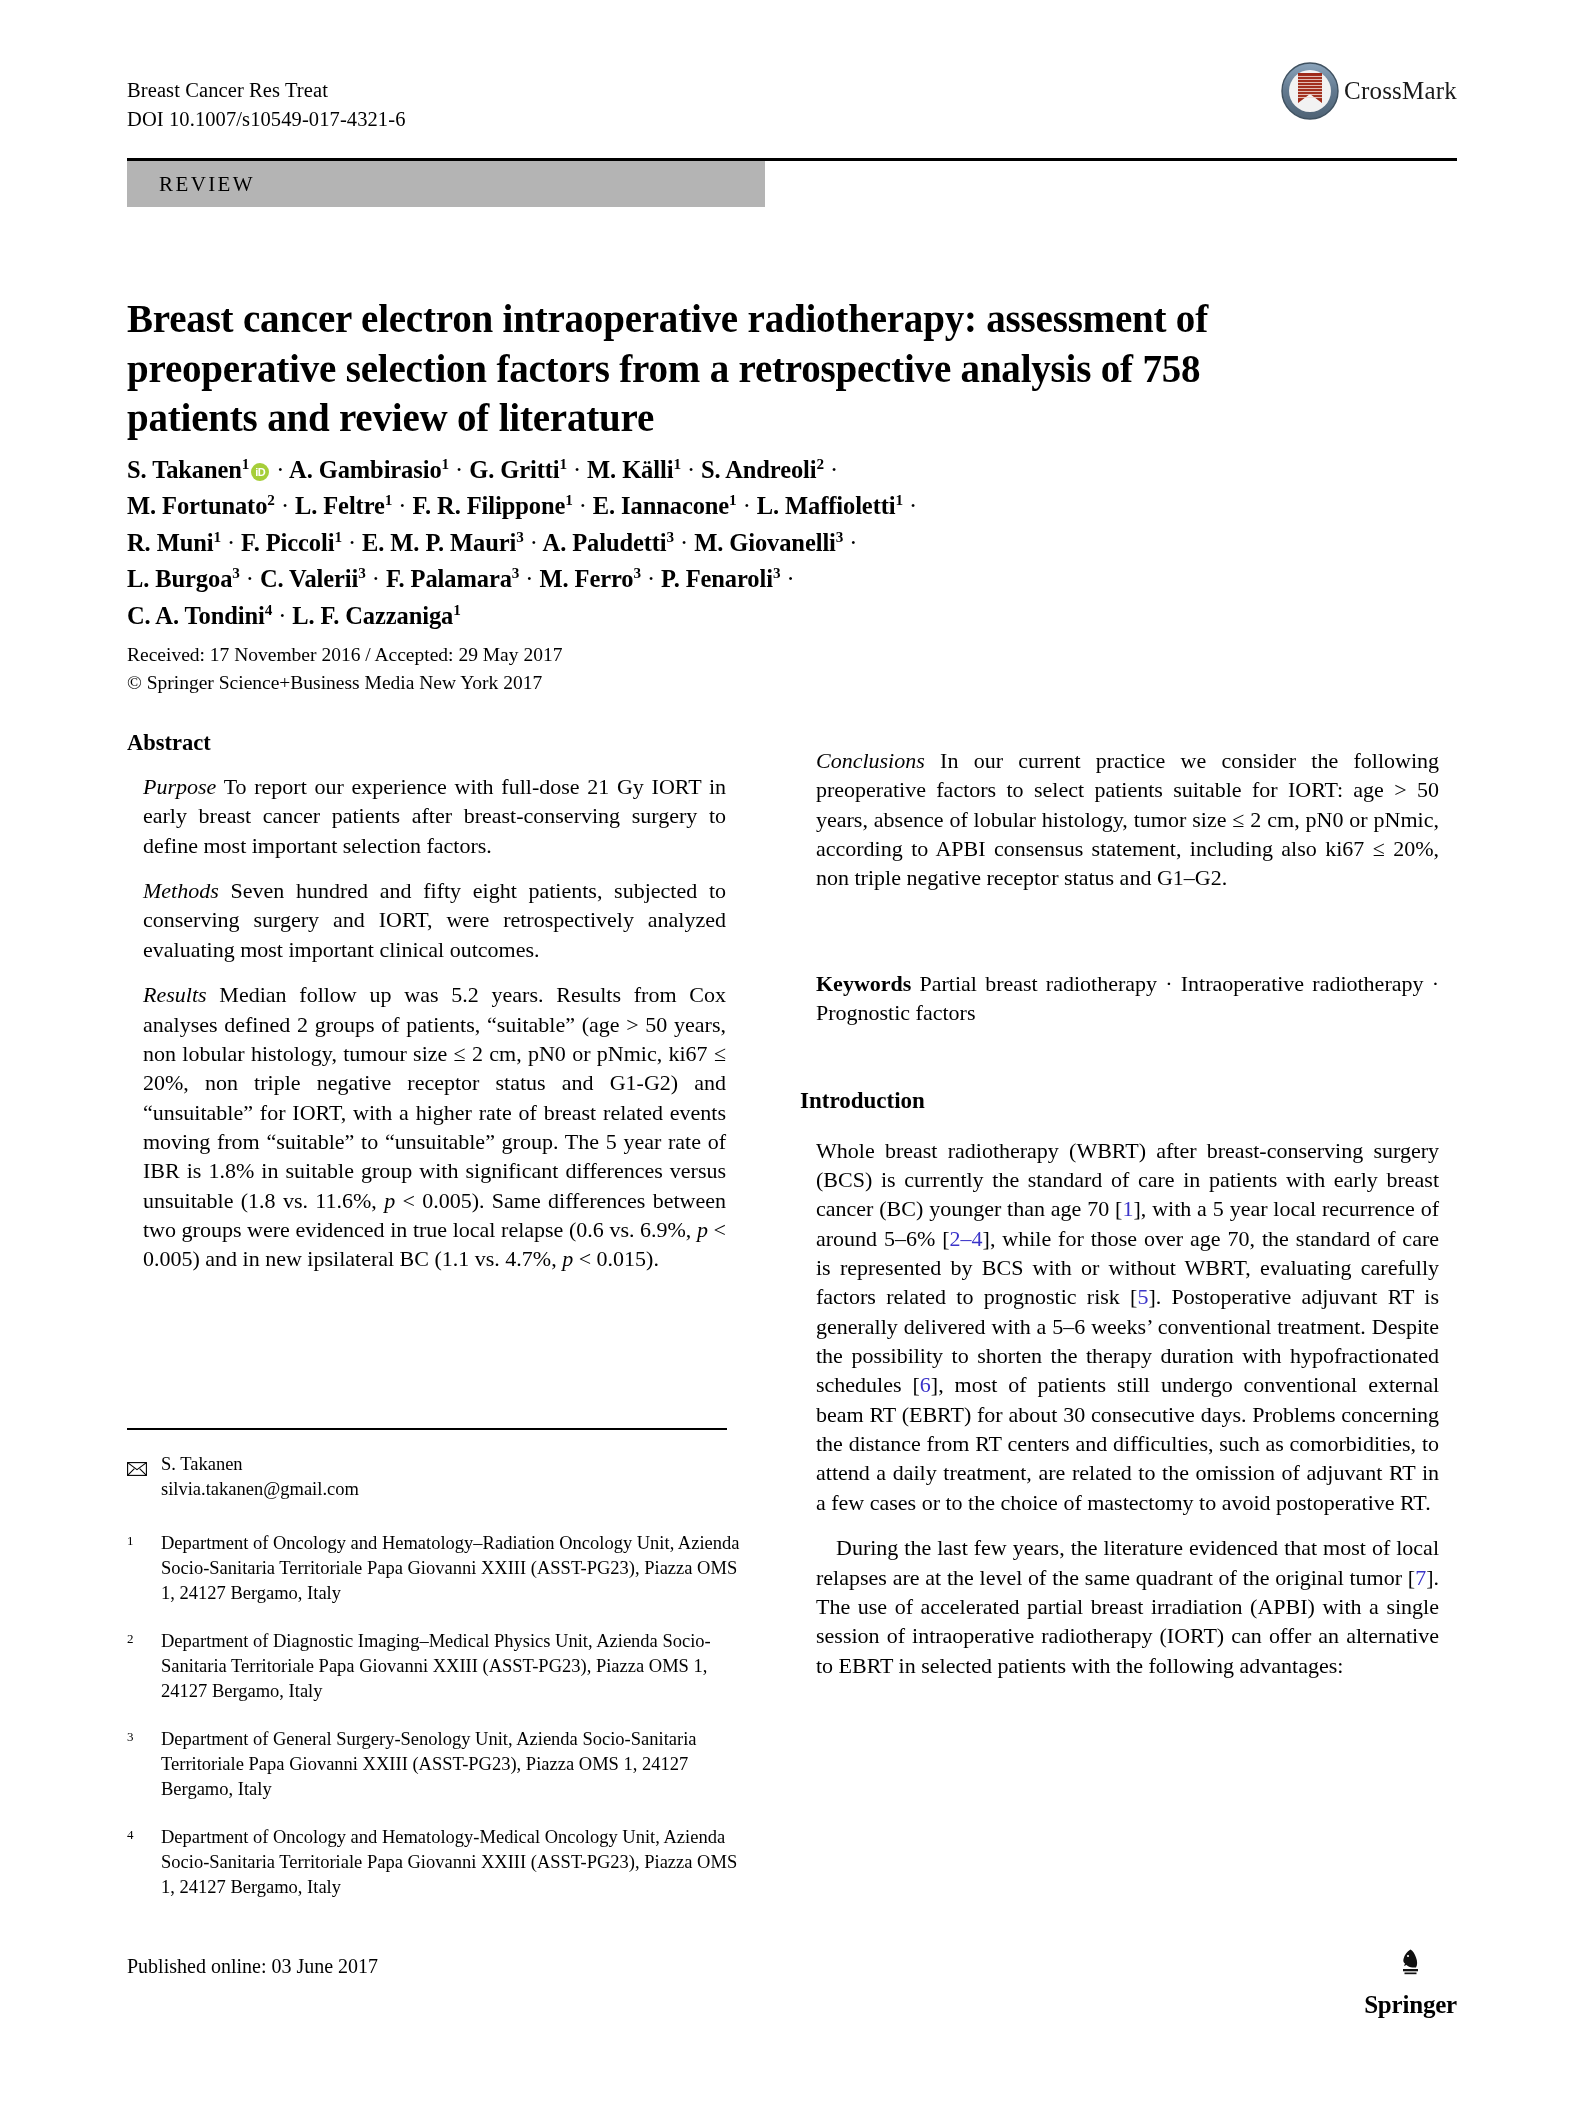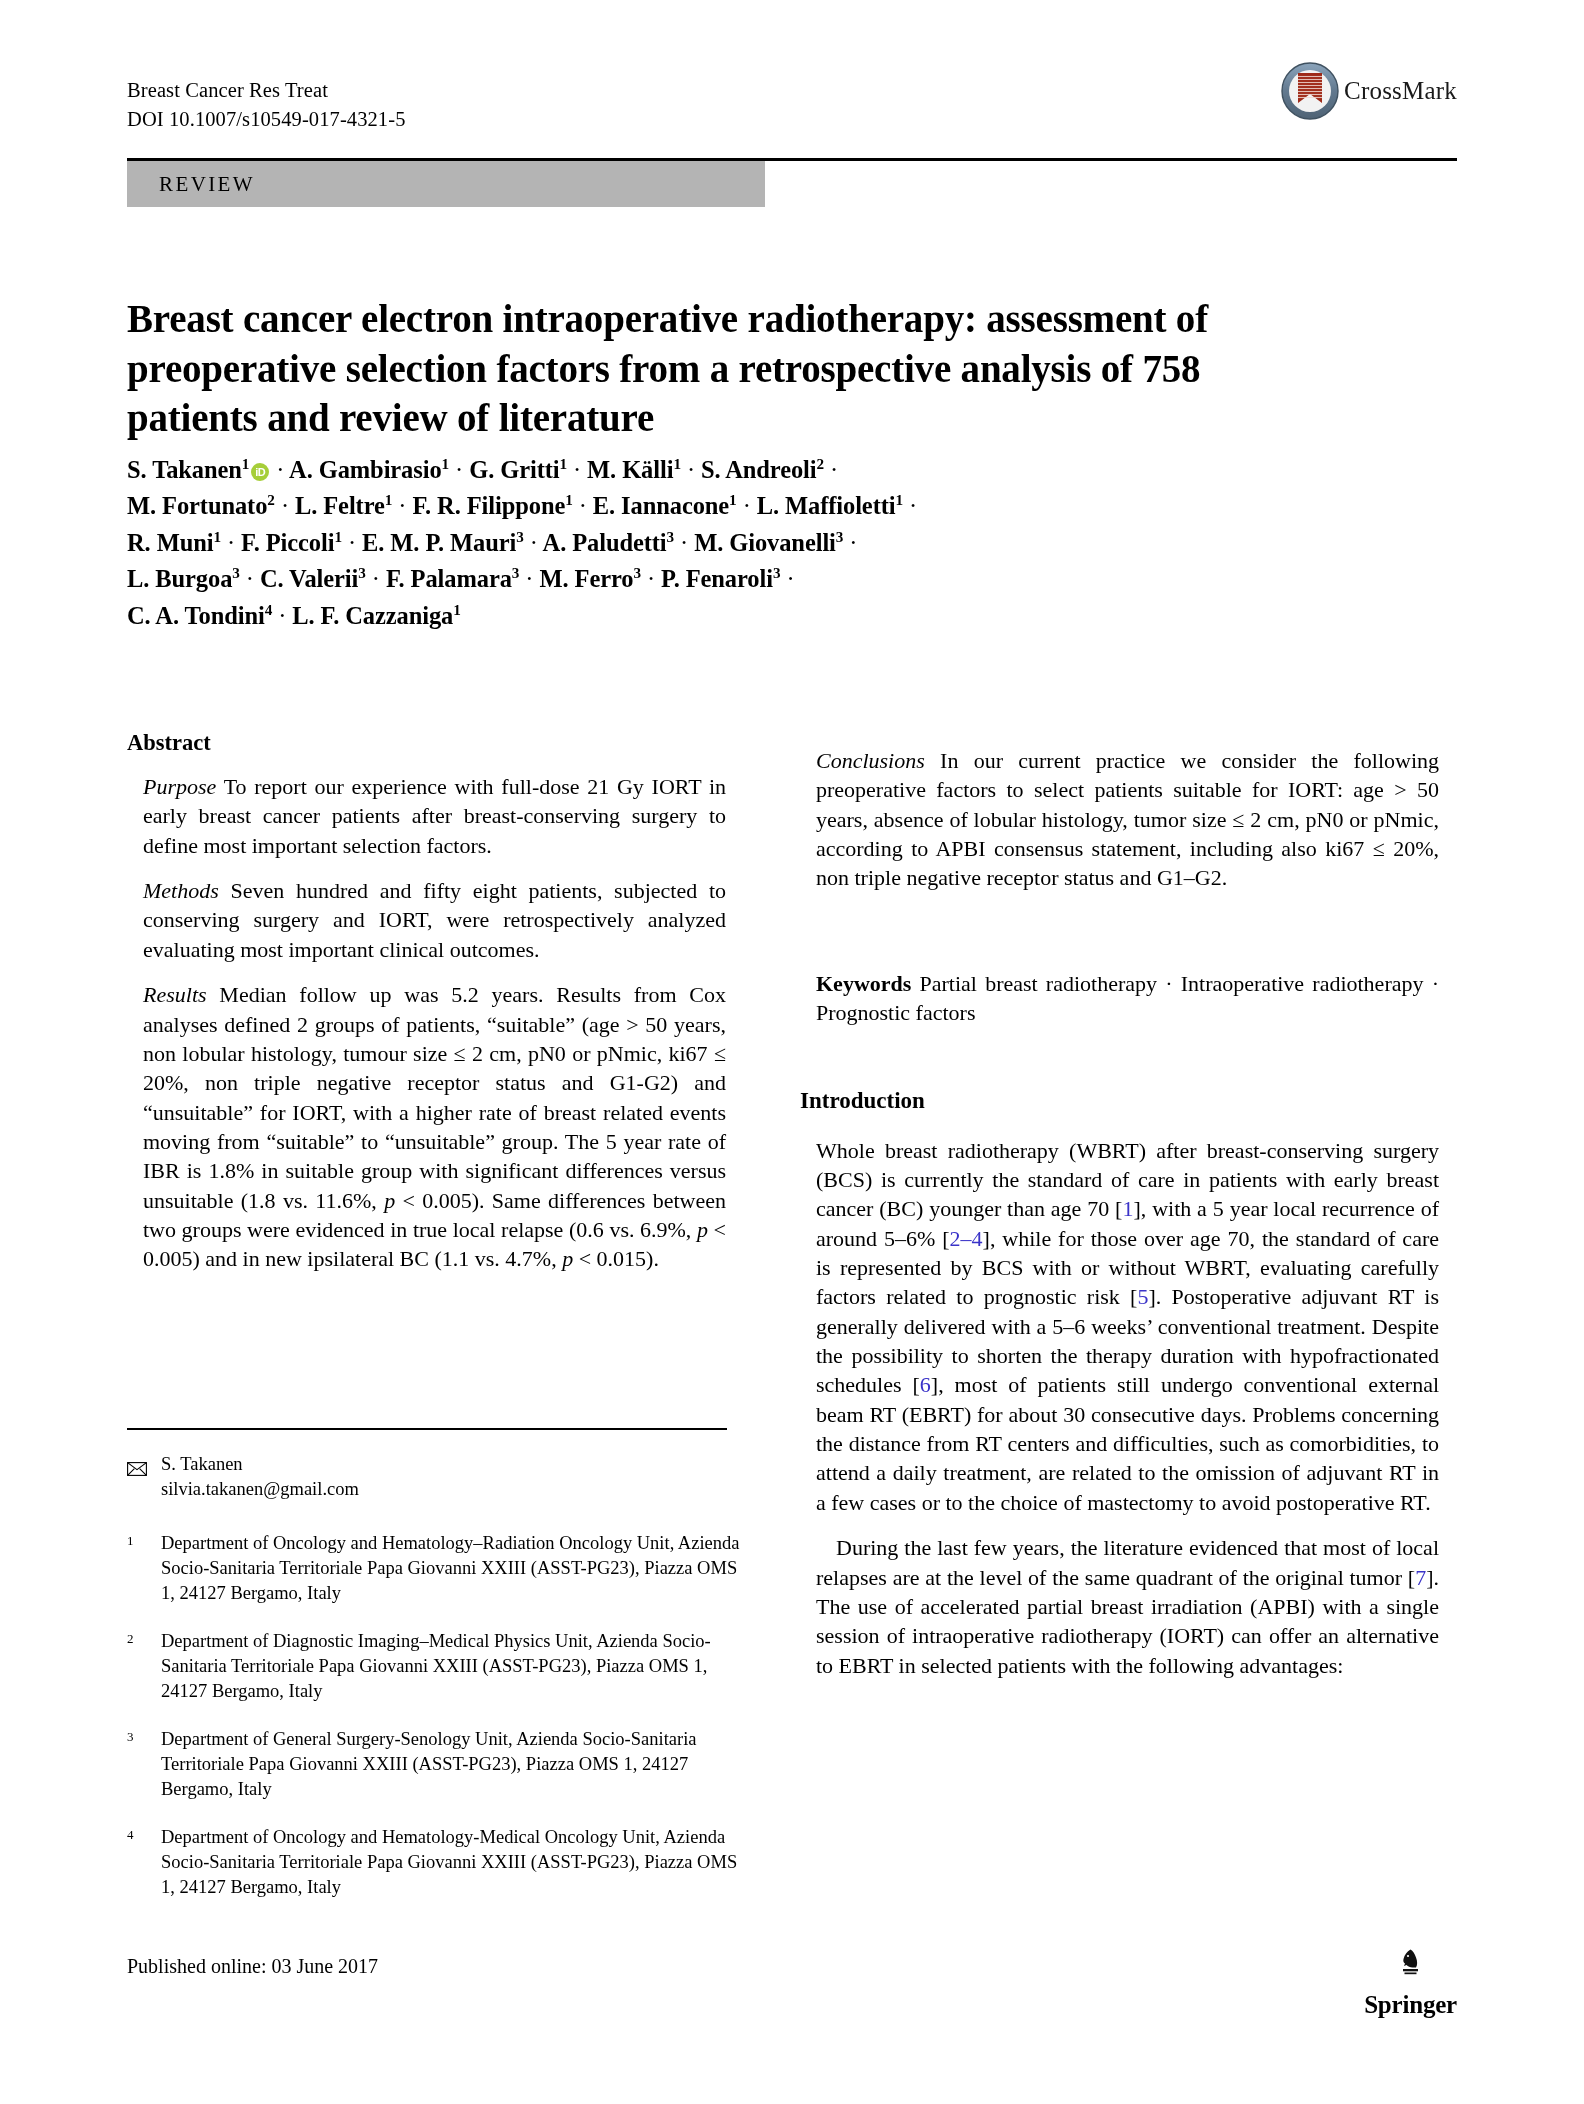--- a/index.html
+++ b/index.html
@@ -232,21 +232,21 @@
   }
 </style>
 </head>
 <body>
 
 <div class="page">
 
   <div class="hdr">
     <div class="hdr-journal">
       <div>Breast Cancer Res Treat</div>
-      <div>DOI 10.1007/s10549-017-4321-5</div>
+      <div>DOI 10.1007/s10549-017-4321-6</div>
     </div>
 
     <div class="crossmark">
       <div class="crossmark-logo">
         <svg width="62" height="62" viewBox="0 0 62 62">
           <defs>
             <linearGradient id="ringg" x1="0" y1="0" x2="0" y2="1">
               <stop offset="0%" stop-color="#8ba4bb"></stop>
               <stop offset="50%" stop-color="#62798f"></stop>
               <stop offset="100%" stop-color="#4f6375"></stop>
@@ -274,20 +274,24 @@
 
   <div class="rule-top"></div>
   <div class="review-banner">
     <span>REVIEW</span>
   </div>
 
   <h1 class="title">Breast cancer electron intraoperative radiotherapy: assessment of preoperative selection factors from a retrospective analysis of 758 patients and review of literature</h1>
 
   <div class="authors">S. Takanen<sup>1</sup><span class="orcid">iD</span> <span class="dot">·</span> A. Gambirasio<sup>1</sup> <span class="dot">·</span> G. Gritti<sup>1</sup> <span class="dot">·</span> M. Källi<sup>1</sup> <span class="dot">·</span> S. Andreoli<sup>2</sup> <span class="dot">·</span><br>M. Fortunato<sup>2</sup> <span class="dot">·</span> L. Feltre<sup>1</sup> <span class="dot">·</span> F. R. Filippone<sup>1</sup> <span class="dot">·</span> E. Iannacone<sup>1</sup> <span class="dot">·</span> L. Maffioletti<sup>1</sup> <span class="dot">·</span><br>R. Muni<sup>1</sup> <span class="dot">·</span> F. Piccoli<sup>1</sup> <span class="dot">·</span> E. M. P. Mauri<sup>3</sup> <span class="dot">·</span> A. Paludetti<sup>3</sup> <span class="dot">·</span> M. Giovanelli<sup>3</sup> <span class="dot">·</span><br>L. Burgoa<sup>3</sup> <span class="dot">·</span> C. Valerii<sup>3</sup> <span class="dot">·</span> F. Palamara<sup>3</sup> <span class="dot">·</span> M. Ferro<sup>3</sup> <span class="dot">·</span> P. Fenaroli<sup>3</sup> <span class="dot">·</span><br>C. A. Tondini<sup>4</sup> <span class="dot">·</span> L. F. Cazzaniga<sup>1</sup></div>
 
+  <div class="dates">
+    <div>Received: 17 November 2016 / Accepted: 29 May 2017</div>
+    <div>© Springer Science+Business Media New York 2017</div>
+  </div>
 
   <div class="col-left">
     <div class="sec-head">Abstract</div>
 
     <p class="body-p"><span class="lbl-i">Purpose</span><span> To report our experience with full-dose 21 Gy IORT in early breast cancer patients after breast-conserving surgery to define most important selection factors.</span></p>
 
     <p class="body-p"><span class="lbl-i">Methods</span><span>  Seven hundred and fifty eight patients, subjected to conserving surgery and IORT, were retrospectively analyzed evaluating most important clinical outcomes.</span></p>
 
     <p class="body-p"><span class="lbl-i">Results</span><span>  Median follow up was 5.2 years. Results from Cox analyses defined 2 groups of patients, “suitable” (age &gt; 50 years, non lobular histology, tumour size ≤ 2 cm, pN0 or pNmic, ki67 ≤ 20%, non triple negative receptor status and G1-G2) and “unsuitable” for IORT, with a higher rate of breast related events moving from “suitable” to “unsuitable” group. The 5 year rate of IBR is 1.8% in suitable group with significant differences versus unsuitable (1.8 vs. 11.6%, </span><span class="lbl-i">p</span><span> &lt; 0.005). Same differences between two groups were evidenced in true local relapse (0.6 vs. 6.9%, </span><span class="lbl-i">p</span><span> &lt; 0.005) and in new ipsilateral BC (1.1 vs. 4.7%, </span><span class="lbl-i">p</span><span> &lt; 0.015).</span></p>
   </div>

